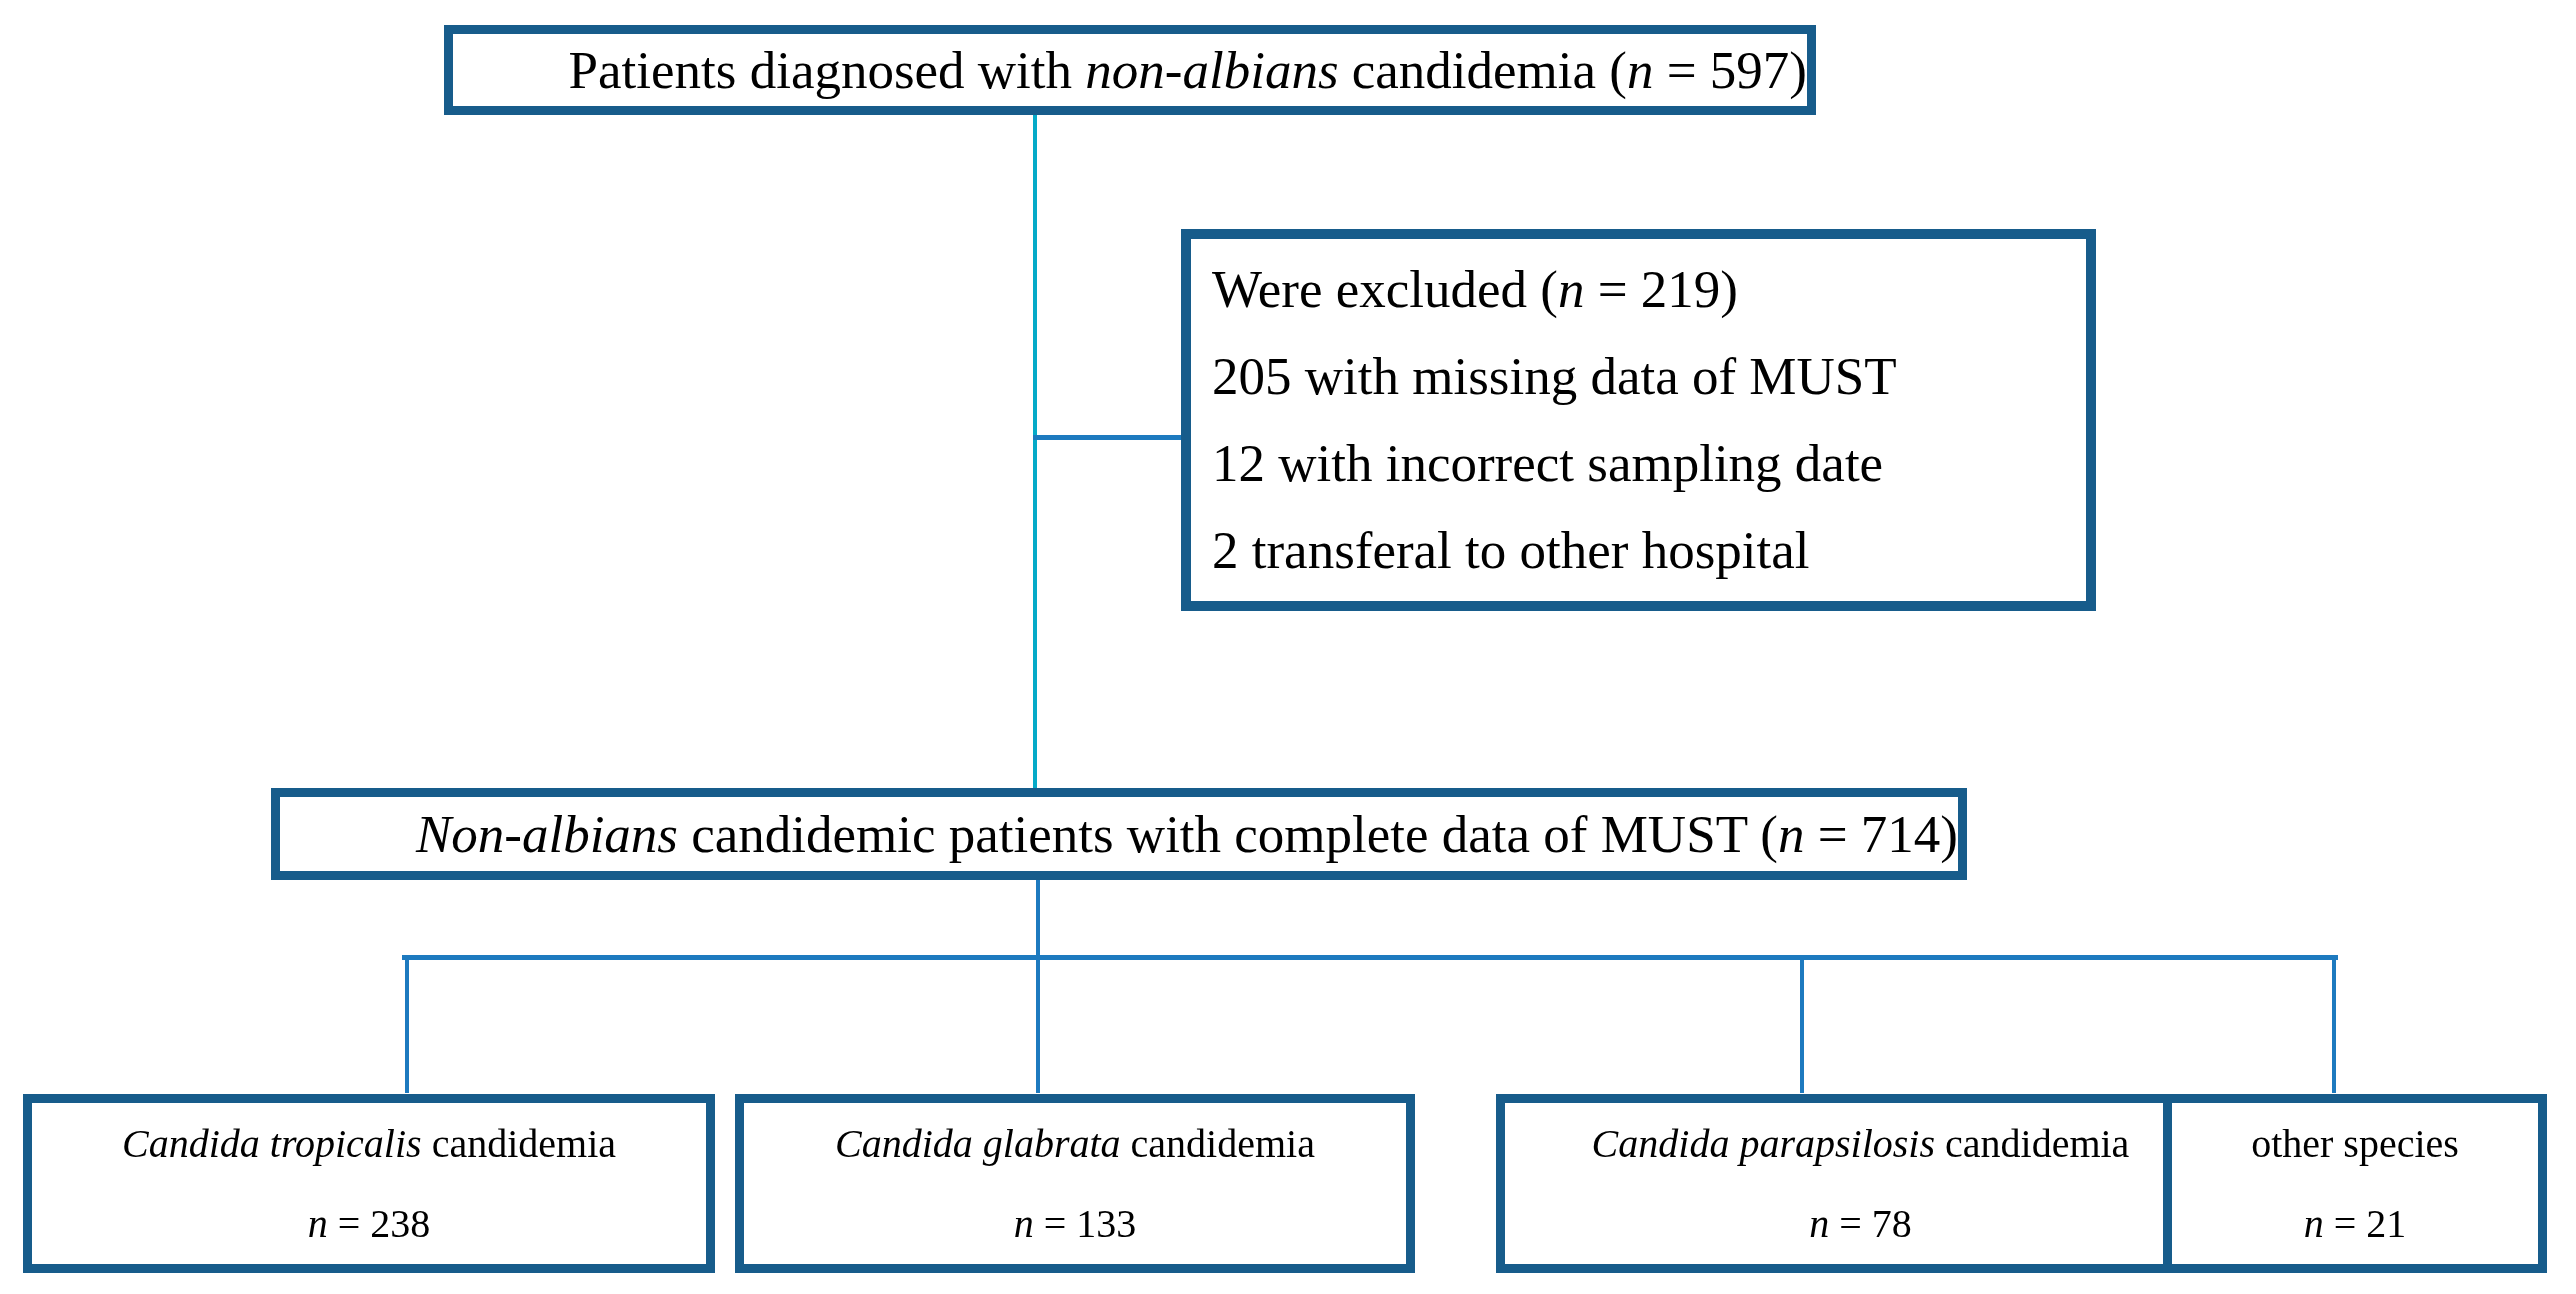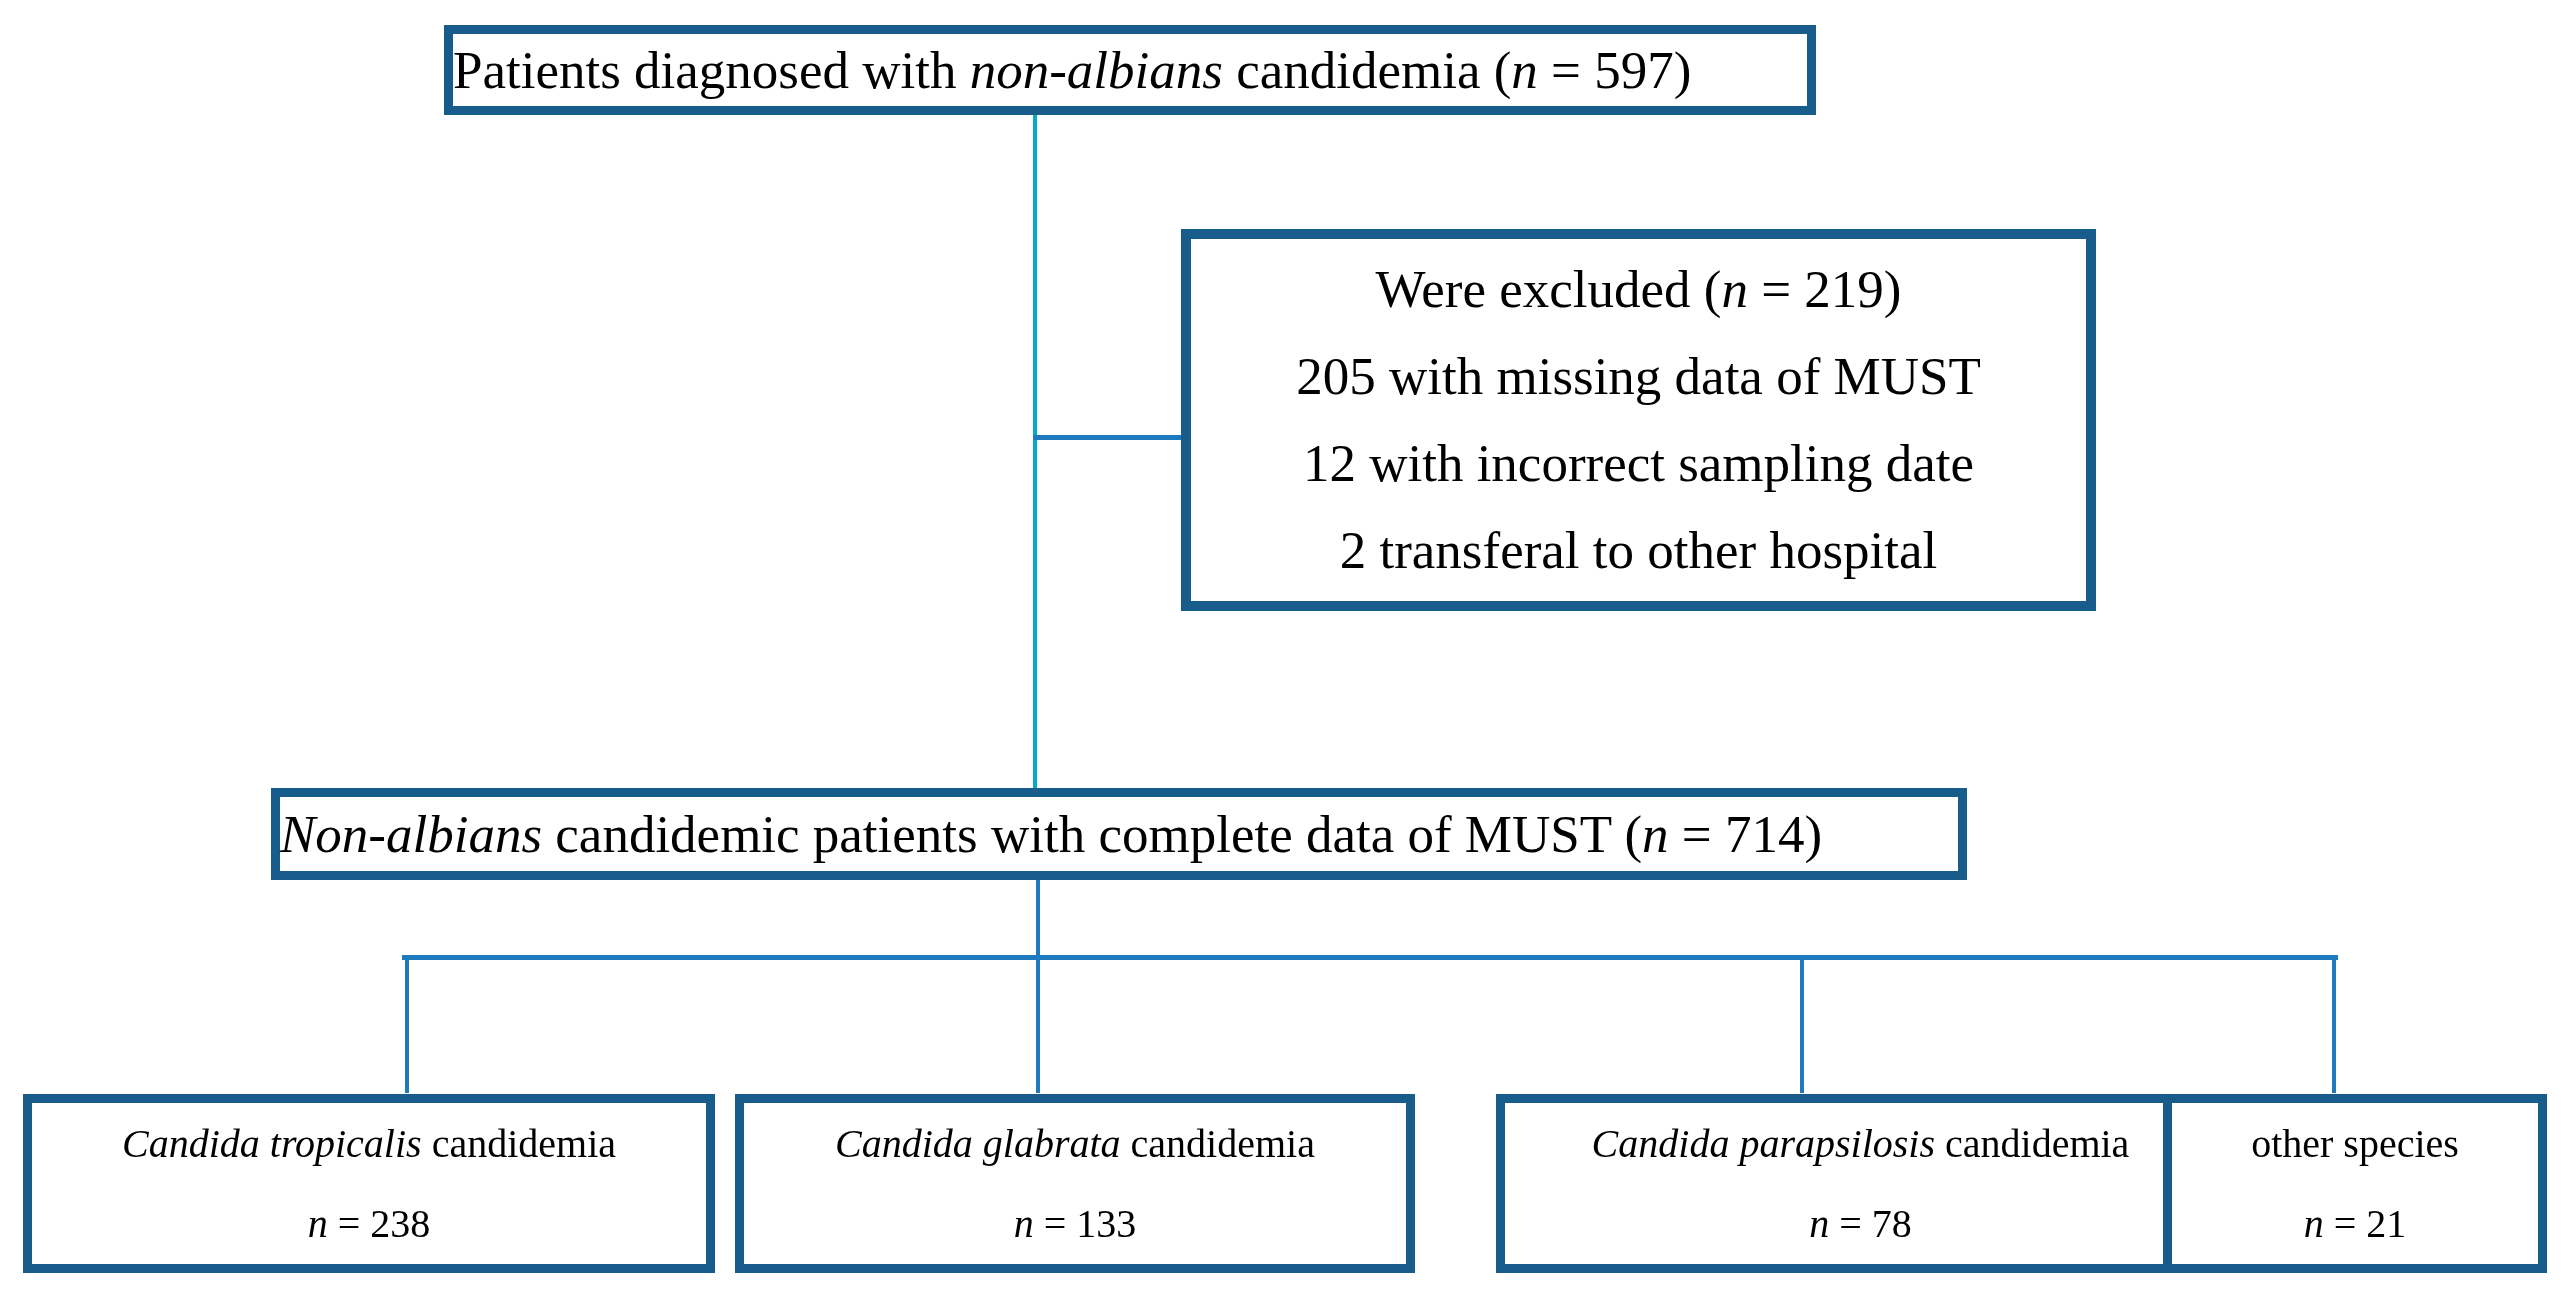--- a/index.html
+++ b/index.html
@@ -19,39 +19,39 @@
     color:var(--ink);
     overflow:hidden;
   }
   .box{
     position:absolute;
     box-sizing:border-box;
     background:var(--paper);
     border:9.2px solid var(--border-blue);
     display:flex;
     align-items:center;
-    justify-content:flex-start;
+    justify-content:flex-end;
     font-size:53px;
     line-height:1.3;
     white-space:nowrap;
   }
   .box .line{white-space:pre;}
   .box i{font-style:italic;}
   .connector{position:absolute;background:var(--line-blue);}
   .connector.cyan{background:var(--line-cyan);}
 
   
   .box-top{left:444px;top:25px;width:1372px;height:90px;}
 
   
   .box-excluded{
     left:1181px;top:229px;width:915px;height:382px;
     border-width:10px;
     flex-direction:column;
-    align-items:center;
+    align-items:flex-start;
     justify-content:center;
     padding:0 21px;
   }
   .box-excluded .line{line-height:87px;}
 
   
   .box-complete{left:271px;top:788px;width:1696px;height:92px;}
 
   
   .box-bottom{

